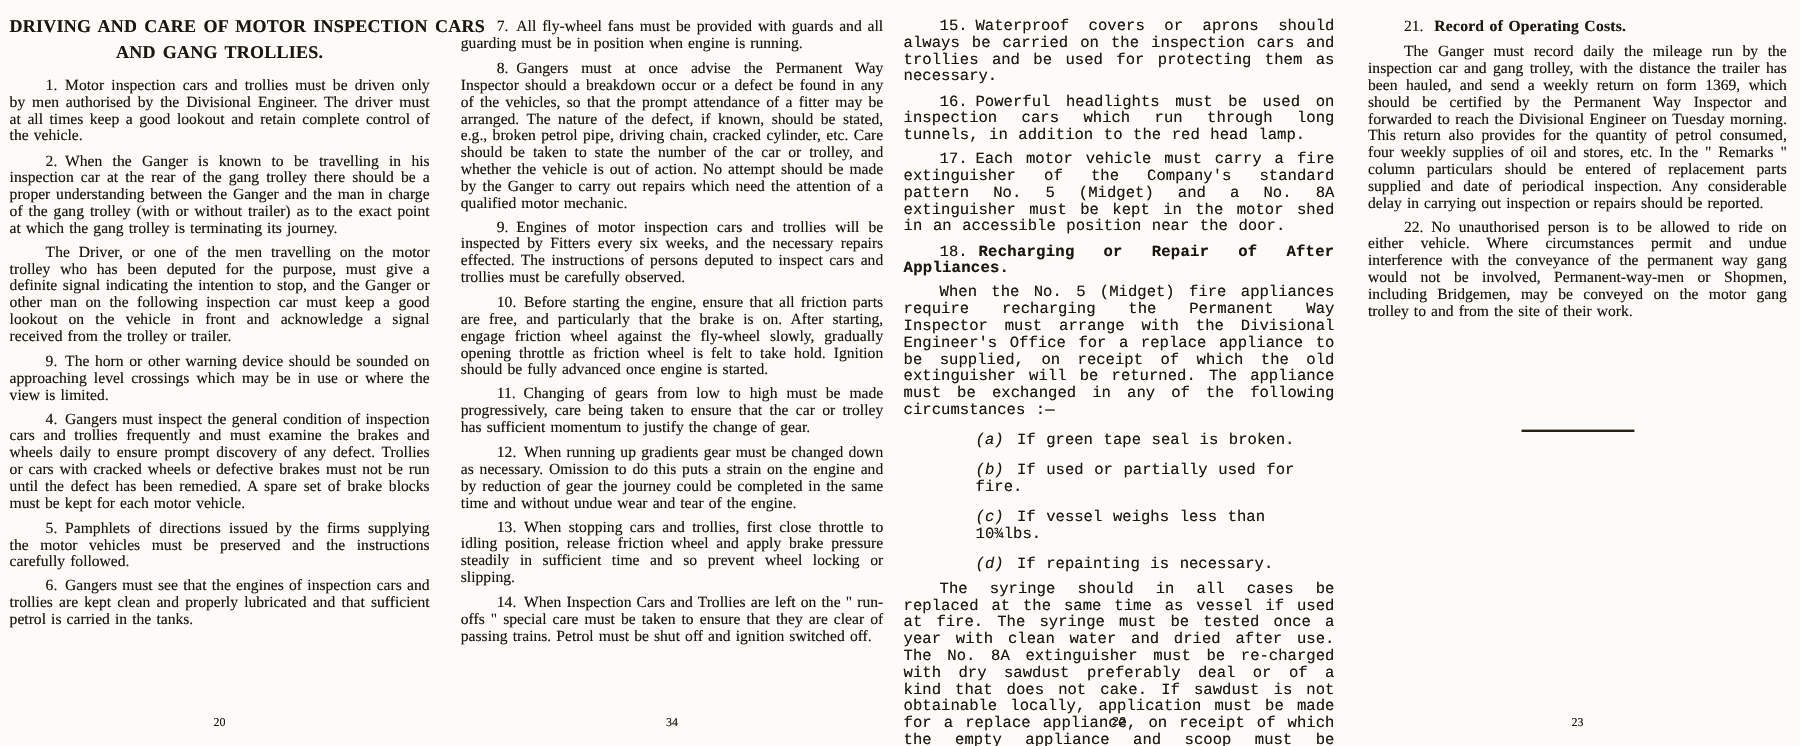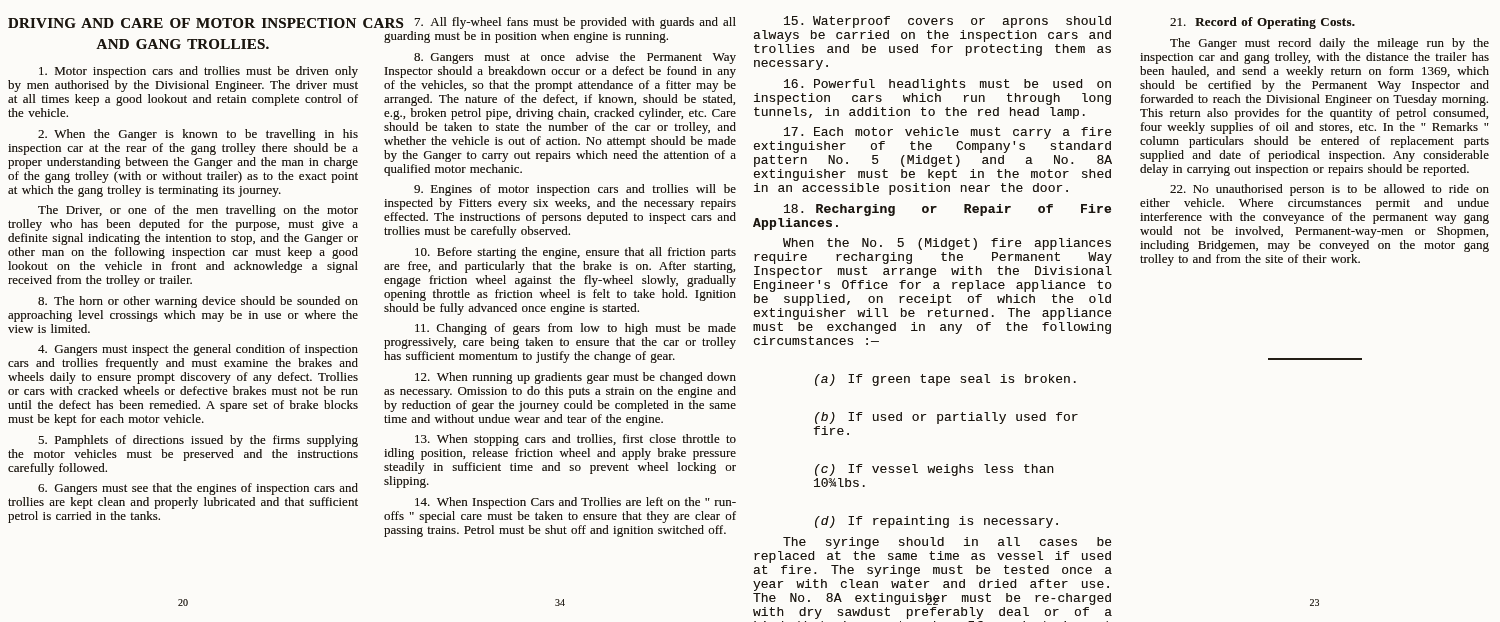--- a/index.html
+++ b/index.html
@@ -31,21 +31,21 @@
   }
   .col p { margin:6.5px 0 0; text-indent:30px; }
   .col-2 > p:first-child, .col-3 > p:first-child { margin-top:15px; }
   .col-4 > .heading:first-child { margin-top:15px;font-family:Liberation Serif, serif; }
 
   .heading { margin:9px 0 1px; text-indent:30px; }
   .heading .hnum { margin-right:9px; }
   .heading .htext { font-weight:bold; letter-spacing:0.2px; }
 
   .cond-list { margin:7px 0 1px 60px; text-align:left; }
-  .cond-list .li { margin-top:24px; }
+  .cond-list .li { margin-top:11px; }
   .cond-list .ll { font-style:italic; margin-right:11px; }
 
   .end-rule {
     width:94px; height:2px;
     background:#241e16;
     margin:92px auto 0;
   }
   .pageno {
     position:absolute; left:0; right:0; bottom:12px;
     text-align:center; font-size:10px; text-indent:0;
@@ -57,21 +57,21 @@
 <div class="scan-page">
 
   <div class="col col-1">
     <div class="doc-title">
       <span>DRIVING AND CARE OF MOTOR INSPECTION CARS</span><br>
       <span>AND GANG TROLLIES.</span>
     </div>
     <p>1. Motor inspection cars and trollies must be driven only by men authorised by the Divisional Engineer.  The driver must at all times keep a good lookout and retain complete control of the vehicle.</p>
     <p>2. When the Ganger is known to be travelling in his inspection car at the rear of the gang trolley there should be a proper understanding between the Ganger and the man in charge of the gang trolley (with or without trailer) as to the exact point at which the gang trolley is terminating its journey.</p>
     <p>The Driver, or one of the men travelling on the motor trolley who has been deputed for the purpose, must give a definite signal indicating the intention to stop, and the Ganger or other man on the following inspection car must keep a good lookout on the vehicle in front and acknowledge a signal received from the trolley or trailer.</p>
-    <p>8. The horn or other warning device should be sounded on approaching level crossings which may be in use or where the view is limited.</p>
+    <p>9. The horn or other warning device should be sounded on approaching level crossings which may be in use or where the view is limited.</p>
     <p>4. Gangers must inspect the general condition of inspection cars and trollies frequently and must examine the brakes and wheels daily to ensure prompt discovery of any defect.  Trollies or cars with cracked wheels or defective brakes must not be run until the defect has been remedied.  A spare set of brake blocks must be kept for each motor vehicle.</p>
     <p>5. Pamphlets of directions issued by the firms supplying the motor vehicles must be preserved and the instructions carefully followed.</p>
     <p>6. Gangers must see that the engines of inspection cars and trollies are kept clean and properly lubricated and that sufficient petrol is carried in the tanks.</p>
     <div class="pageno">20</div>
   </div>
 
   <div class="col col-2">
     <p>7. All fly-wheel fans must be provided with guards and all guarding must be in position when engine is running.</p>
     <p>8. Gangers must at once advise the Permanent Way Inspector should a breakdown occur or a defect be found in any of the vehicles, so that the prompt attendance of a fitter may be arranged.  The nature of the defect, if known, should be stated, e.g., broken petrol pipe, driving chain, cracked cylinder, etc.  Care should be taken to state the number of the car or trolley, and whether the vehicle is out of action.  No attempt should be made by the Ganger to carry out repairs which need the attention of a qualified motor mechanic.</p>
     <p>9. Engines of motor inspection cars and trollies will be inspected by Fitters every six weeks, and the necessary repairs effected.  The instructions of persons deputed to inspect cars and trollies must be carefully observed.</p>
@@ -81,21 +81,21 @@
     <p>13. When stopping cars and trollies, first close throttle to idling position, release friction wheel and apply brake pressure steadily in sufficient time and so prevent wheel locking or slipping.</p>
     <p>14. When Inspection Cars and Trollies are left on the " run-offs " special care must be taken to ensure that they are clear of passing trains.  Petrol must be shut off and ignition switched off.</p>
     <div class="pageno">34</div>
   </div>
 
   <div class="col col-3">
     <p>15. Waterproof covers or aprons should always be carried on the inspection cars and trollies and be used for protecting them as necessary.</p>
     <p>16. Powerful headlights must be used on inspection cars which run through long tunnels, in addition to the red head lamp.</p>
     <p>17. Each motor vehicle must carry a fire extinguisher of the Company's standard pattern No. 5 (Midget) and a No. 8A extinguisher must be kept in the motor shed in an accessible position near the door.</p>
     <p class="heading">
-      <span class="hnum">18.</span><span class="htext">Recharging or Repair of Fire Appliances.</span>
+      <span class="hnum">18.</span><span class="htext">Recharging or Repair of After Appliances.</span>
     </p>
     <p>When the No. 5 (Midget) fire appliances require recharging the Permanent Way Inspector must arrange with the Divisional Engineer's Office for a replace appliance to be supplied, on receipt of which the old extinguisher will be returned.  The appliance must be exchanged in any of the following circumstances :—</p>
     <div class="cond-list">
       <div class="li"><span class="ll">(a)</span><span>If green tape seal is broken.</span></div>
       <div class="li"><span class="ll">(b)</span><span>If used or partially used for fire.</span></div>
       <div class="li"><span class="ll">(c)</span><span>If vessel weighs less than 10¾lbs.</span></div>
       <div class="li"><span class="ll">(d)</span><span>If repainting is necessary.</span></div>
     </div>
     <p>The syringe should in all cases be replaced at the same time as vessel if used at fire.  The syringe must be tested once a year with clean water and dried after use.  The No. 8A extinguisher must be re-charged with dry sawdust preferably deal or of a kind that does not cake.  If sawdust is not obtainable locally, application must be made for a replace appliance, on receipt of which the empty appliance and scoop must be returned.  The appliance must be replaced if it requires painting.</p>
     <p>20. Smoking is strictly prohibited on Inspection Cars, Gang Trollies and in the sheds in which the motor trollies are stabled, or near petrol bins.</p>

